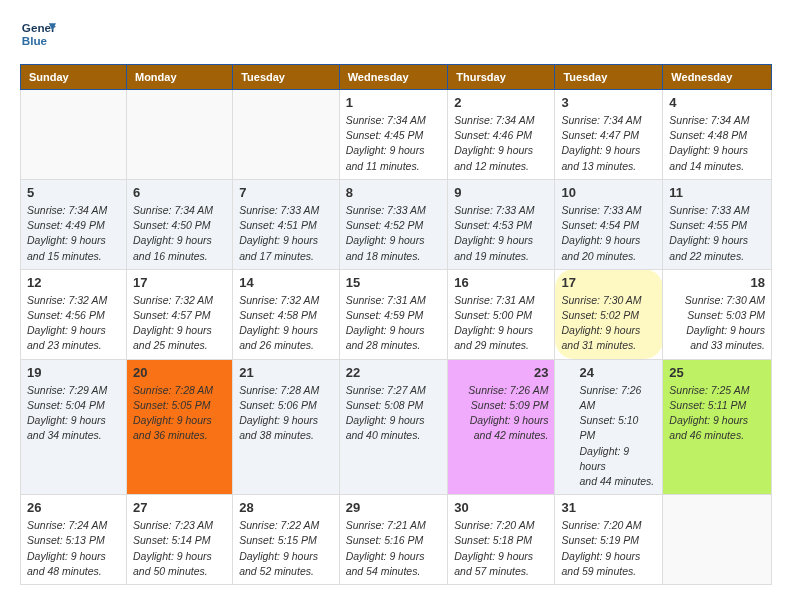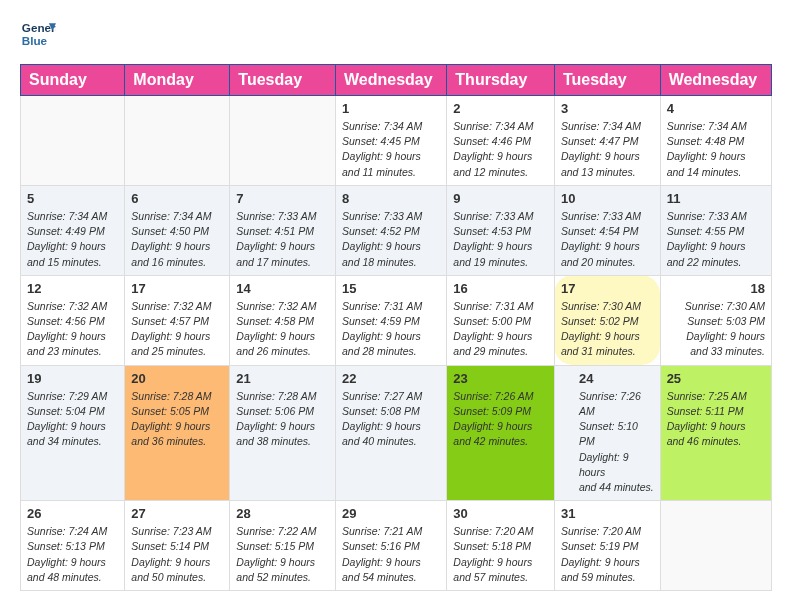--- a/index.html
+++ b/index.html
@@ -41,23 +41,23 @@
     .location {
       font-size: 14px;
       color: #444;
     }
     .calendar {
       width: 100%;
       border-collapse: collapse;
       border: 1px solid #ccc;
     }
     .calendar th {
-      background: #ec4899;
+      background: #a16207;
       color: #fff;
-      font-size: 16px;
+      font-size: 11px;
       font-weight: bold;
       text-align: left;
       padding: 6px 8px;
       border: 1px solid #2055a0;
     }
     .calendar td {
       vertical-align: top;
       padding: 5px 6px;
       border: 1px solid #ddd;
       font-size: 11px;
@@ -200,33 +200,33 @@
           <td style="background: rgb(255, 255, 255); text-align: right;">
             <span class="day-number">18</span>
             <div class="day-info">Sunrise: 7:30 AM<br>Sunset: 5:03 PM<br>Daylight: 9 hours<br>and 33 minutes.</div>
           </td>
         </tr>
         <tr>
           <td style="background: rgb(240, 244, 248);">
             <span class="day-number">19</span>
             <div class="day-info">Sunrise: 7:29 AM<br>Sunset: 5:04 PM<br>Daylight: 9 hours<br>and 34 minutes.</div>
           </td>
-          <td style="background: #fdba74;">
+          <td style="background: #f97316;">
             <span class="day-number">20</span>
             <div class="day-info">Sunrise: 7:28 AM<br>Sunset: 5:05 PM<br>Daylight: 9 hours<br>and 36 minutes.</div>
           </td>
           <td style="background: rgb(240, 244, 248);">
             <span class="day-number">21</span>
             <div class="day-info">Sunrise: 7:28 AM<br>Sunset: 5:06 PM<br>Daylight: 9 hours<br>and 38 minutes.</div>
           </td>
           <td style="background: rgb(240, 244, 248);">
             <span class="day-number">22</span>
             <div class="day-info">Sunrise: 7:27 AM<br>Sunset: 5:08 PM<br>Daylight: 9 hours<br>and 40 minutes.</div>
           </td>
-          <td style="background: #84cc16;">
+          <td style="background: #f0abfc; text-align: right;">
             <span class="day-number">23</span>
             <div class="day-info">Sunrise: 7:26 AM<br>Sunset: 5:09 PM<br>Daylight: 9 hours<br>and 42 minutes.</div>
           </td>
           <td style="background: rgb(240, 244, 248); padding-left: 24px;">
             <span class="day-number">24</span>
             <div class="day-info">Sunrise: 7:26 AM<br>Sunset: 5:10 PM<br>Daylight: 9 hours<br>and 44 minutes.</div>
           </td>
           <td style="background: #bef264;">
             <span class="day-number">25</span>
             <div class="day-info">Sunrise: 7:25 AM<br>Sunset: 5:11 PM<br>Daylight: 9 hours<br>and 46 minutes.</div>

